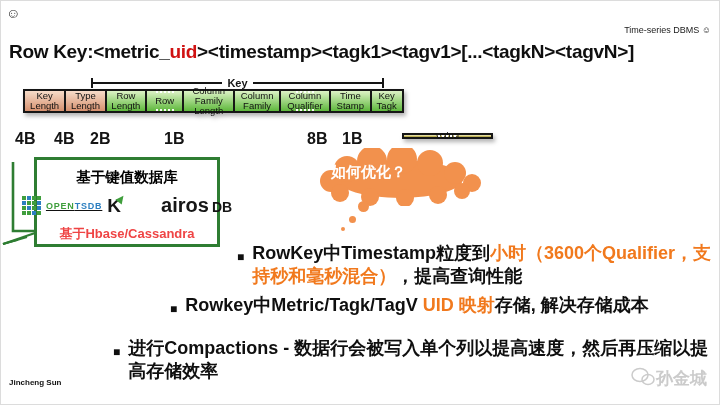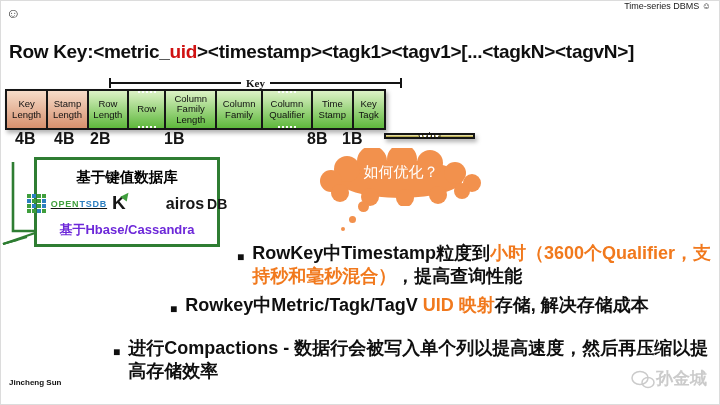--- a/index.html
+++ b/index.html
@@ -7,31 +7,31 @@
   }
   html,body{margin:0;padding:0;background:#fff;}
   .slide{
     position:relative;width:718px;height:403px;border:1px solid #dcdcdc;
     background:#fff;overflow:hidden;
     font-family:"Liberation Sans","DejaVu Sans",sans-serif;color:#111;
   }
   
   .title-icon{position:absolute;left:5px;top:4px;font-size:14px;font-weight:bold;color:#1a1a1a;}
   .page-title{position:absolute;left:21px;top:4px;font-size:22px;font-weight:bold;color:#000;white-space:nowrap;}
-  .corner-note{position:absolute;right:8px;top:0;font-size:9px;color:#1a1a1a;}
+  .corner-note{position:absolute;right:8px;top:24px;font-size:9px;color:#1a1a1a;}
   
   .rowkey{position:absolute;left:8px;top:40px;font-size:19px;font-weight:bold;letter-spacing:-0.3px;white-space:nowrap;color:#0f0f0f;}
   .rowkey .uid{color:var(--red);}
   
-  .key-bracket{position:absolute;left:108px;top:76px;width:293px;height:12px;display:flex;align-items:center;font-family:Liberation Serif, serif;}
+  .key-bracket{position:absolute;left:90px;top:76px;width:293px;height:12px;display:flex;align-items:center;}
   .key-bracket .tick{width:2px;height:10px;background:#141414;}
   .key-bracket .bline{flex:1;height:2px;background:#141414;}
   .key-bracket .blabel{font-size:11px;font-weight:bold;padding:0 5px;color:#141414;}
   
-  .kv-row{position:absolute;left:4px;top:88px;width:470px;height:41px;display:flex;
+  .kv-row{position:absolute;left:22px;top:88px;width:470px;height:24px;display:flex;
           filter:drop-shadow(2px 3px 2px rgba(0,0,0,0.30));}
   .kv-cell{position:relative;border:2px solid #161616;margin-left:-2px;box-sizing:border-box;
            display:flex;align-items:center;justify-content:center;text-align:center;
            font-size:9.5px;line-height:1.08;color:#111;padding:1px;}
   .kv-cell:first-child{margin-left:0;}
   .c-salmon{background:linear-gradient(#f6dcc9,#d6906e);}
   .c-green{background:linear-gradient(#ddf2c6,#5eb83c);}
   .c-olive{background:linear-gradient(#f3edc4,#ab9d2e);}
   .kv-cell.cont::before{content:"";position:absolute;top:0;left:50%;transform:translateX(-50%);
            width:18px;border-top:2px dotted rgba(255,255,255,.95);}
@@ -52,41 +52,41 @@
   .tsdb-grid i.g{background:#3f9e3c;}
   .tsdb-grid i.b{background:#2c7fc0;}
   .tsdb-word{font-size:9px;font-weight:bold;letter-spacing:.8px;white-space:nowrap;text-decoration:underline;}
   .tsdb-word .open{color:#3f9e3c;}
   .tsdb-word .tsdb{color:#2c7fc0;}
   .kairos{display:flex;align-items:baseline;font-weight:bold;color:#161616;white-space:nowrap;}
   .kairos .k{position:relative;font-size:19px;line-height:16px;}
   .kairos .k-arrow{position:absolute;width:0;height:0;left:10px;top:-3px;
           border-left:4px solid transparent;border-right:4px solid transparent;
           border-bottom:8px solid #3f9e3c;transform:rotate(38deg);}
-  .kairos .rest{font-size:16px;margin-left:40px;}
+  .kairos .rest{font-size:20px;margin-left:40px;}
   .kairos .db{font-size:14px;margin-left:3px;}
-  .kv-box-sub{text-align:center;font-size:13px;font-weight:bold;margin-top:8px;color:#6d28d9;}
+  .kv-box-sub{text-align:center;font-size:13px;font-weight:bold;margin-top:8px;color:#ef4444;}
   
   .bubble-cloud{position:absolute;left:308px;top:147px;}
-  .bubble-text{position:absolute;left:330px;top:162px;width:140px;text-align:center;
-          font-size:15px;font-weight:normal;color:#fff;}
+  .bubble-text{position:absolute;left:330px;top:162px;width:140px;
+          font-size:15px;font-weight:bold;color:#fff;}
   .bubble-dot{position:absolute;border-radius:50%;background:var(--bubble);}
   .dot1{left:357px;top:200px;width:11px;height:11px;}
   .dot2{left:348px;top:215px;width:7px;height:7px;}
   .dot3{left:340px;top:226px;width:4px;height:4px;}
   
   .bullet{position:absolute;display:flex;font-size:18px;font-weight:bold;line-height:23px;color:#0f0f0f;}
   .bullet .marker{font-size:12px;margin:4px 8px 0 0;}
   .bullet .orange{color:var(--orange);}
   .bullet-1{left:236px;top:241px;width:486px;}
   .bullet-2{left:169px;top:293px;width:545px;}
   .bullet-3{left:112px;top:336px;width:612px;}
   
   .author{position:absolute;left:8px;top:377px;font-size:8px;font-weight:bold;color:#111;}
-  .watermark{position:absolute;right:12px;top:366px;display:flex;align-items:flex-end;
+  .watermark{position:absolute;right:12px;top:366px;display:flex;align-items:flex-start;
           color:#cbcbcb;font-size:17px;font-weight:bold;}
 </style>
 </head>
 <body>
 
 <div class="slide">
 
   <span class="title-icon">☺</span>
   <span class="corner-note">Time-series DBMS ☺</span>
 
@@ -98,21 +98,21 @@
     <span class="blabel">Key</span>
     <span class="bline"></span>
     <span class="tick"></span>
   </div>
 
   <div class="kv-row">
       <div class="kv-cell c-salmon" style="flex: 45 0 0px;">
         <span>Key Length</span>
       </div>
       <div class="kv-cell c-salmon" style="flex: 44 0 0px;">
-        <span>Stamp Length</span>
+        <span>Type Length</span>
       </div>
       <div class="kv-cell c-green" style="flex: 44 0 0px;">
         <span>Row Length</span>
       </div>
       <div class="kv-cell c-green cont" style="flex: 40 0 0px;">
         <span>Row</span>
       </div>
       <div class="kv-cell c-green" style="flex: 57 0 0px;">
         <span>Column Family Length</span>
       </div>

